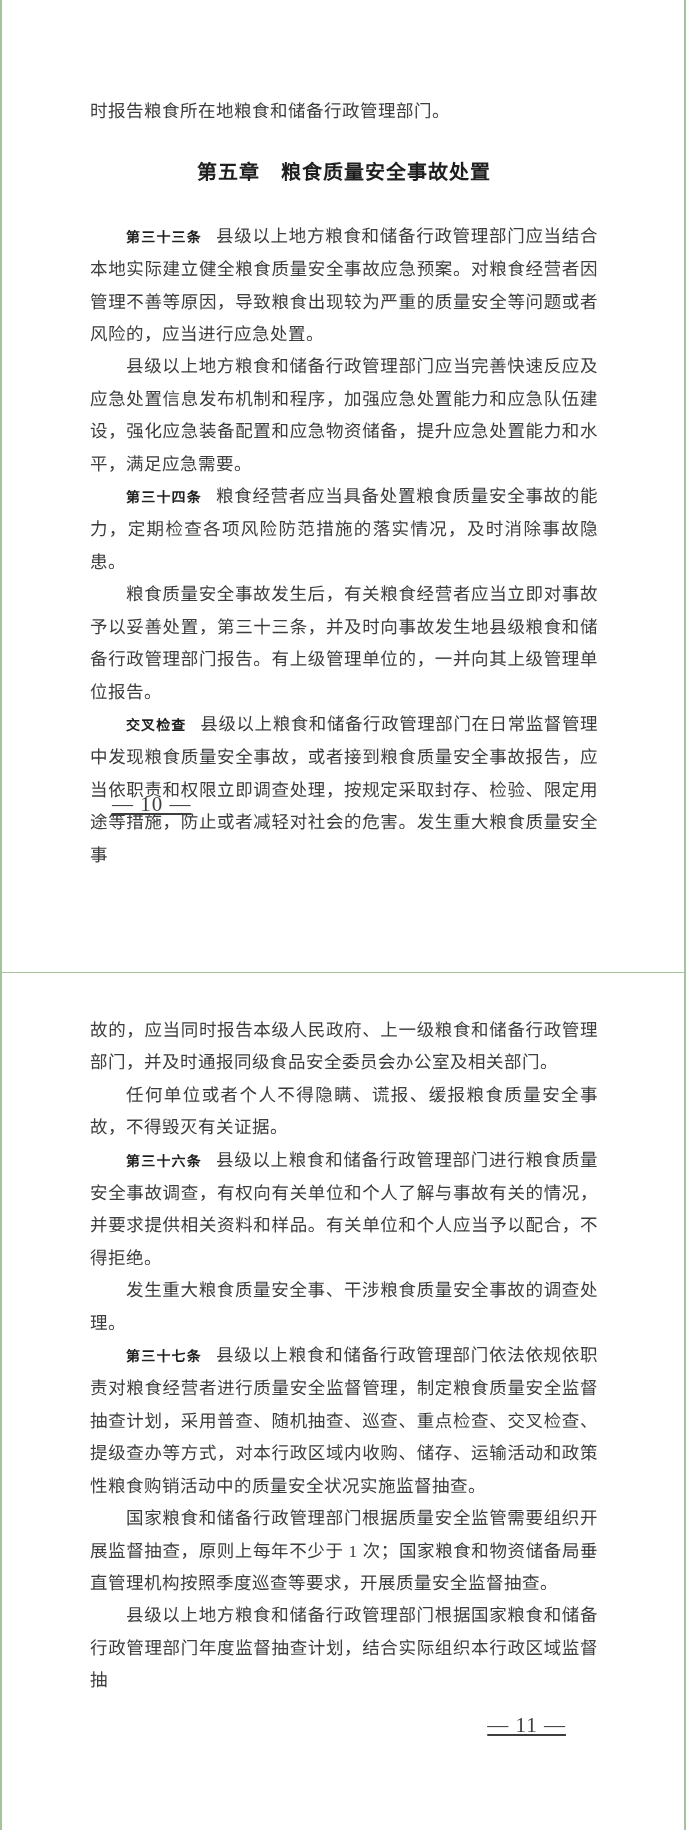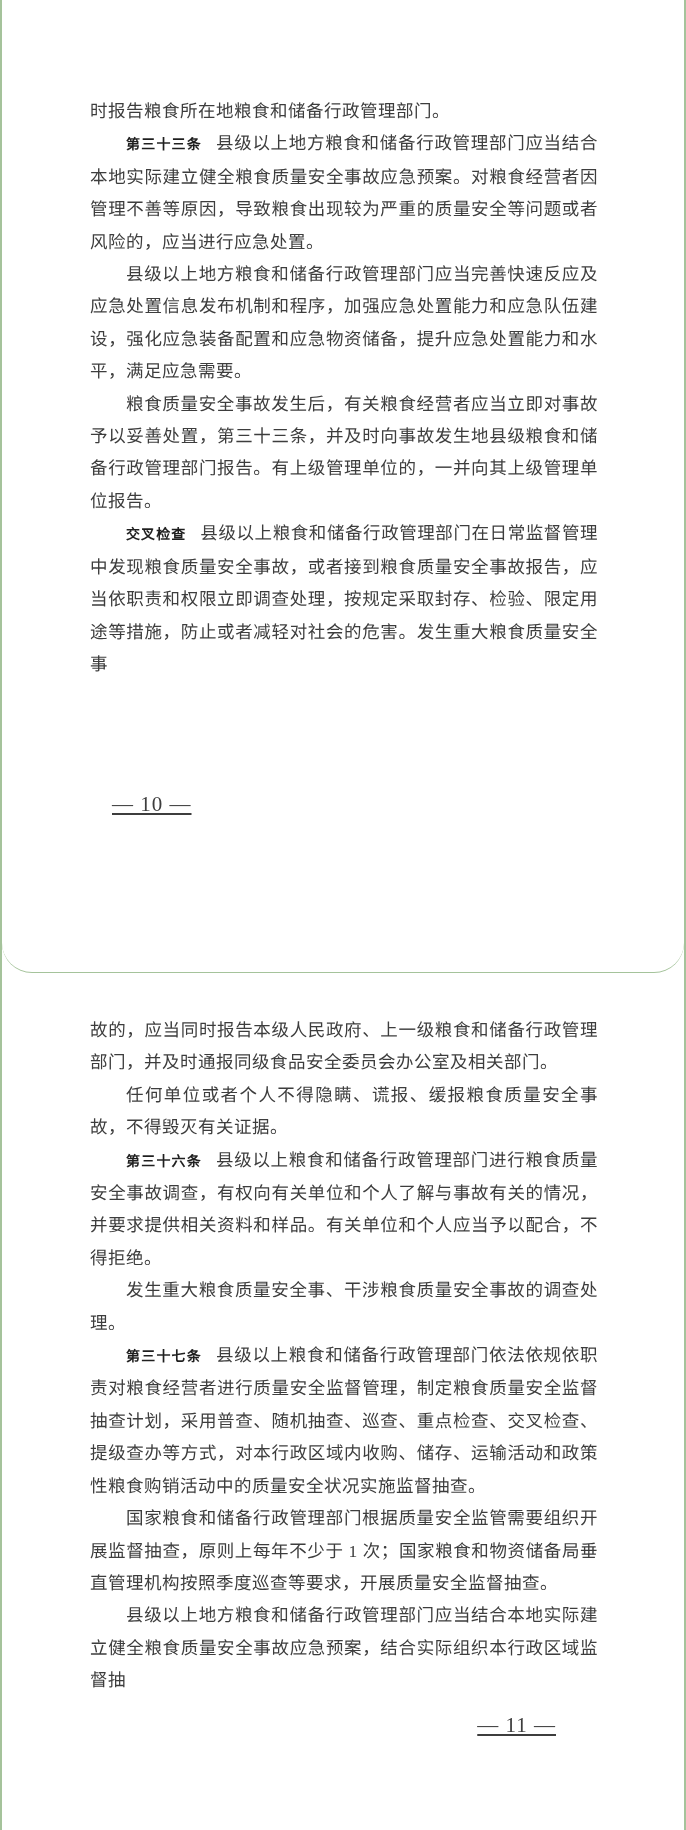--- a/index.html
+++ b/index.html
@@ -12,21 +12,21 @@
     width:686px;height:1830px;overflow:hidden;
     font-family:"Liberation Serif","DejaVu Serif",serif;
     color:var(--text);
   }
   .doc{
     position:relative;box-sizing:border-box;
     width:686px;height:1830px;background:#fff;
     border-left:2px solid var(--green);
     border-right:2px solid var(--green);
   }
-  .page{position:relative;box-sizing:border-box;background:#fff;border-radius:30px;}
+  .page{position:relative;box-sizing:border-box;background:#fff;}
   .page-top{height:973px;border-bottom:1px solid var(--green);padding:95px 86px 0 88px;}
   .page-bottom{height:856px;padding:41px 86px 0 88px;}
   .content{
     font-size:17.5px;line-height:32.4px;letter-spacing:0.5px;
     text-align:justify;text-justify:inter-character;
   }
   .para{margin:0;}
   .para.indent{text-indent:36px;}
   .chapter{
     font-family:"Liberation Sans","DejaVu Sans",sans-serif;
@@ -36,44 +36,46 @@
   }
   .label{
     font-family:"Liberation Sans","DejaVu Sans",sans-serif;
     font-weight:700;color:var(--dark);
     font-size:14px;margin-right:1em;letter-spacing:1px;
   }
   .pagenum{
     position:absolute;font-size:21px;color:var(--text);letter-spacing:1px;text-decoration:underline;
   }
   .pagenum.left{left:110px;top:792px;}
-  .pagenum.right{right:128px;top:740px;}
+  .pagenum.right{right:118px;top:740px;}
 </style>
 </head>
 <body>
 
 <div class="doc">
 
   <div class="page page-top">
     <div class="content">
         <div class="para">时报告粮食所在地粮食和储备行政管理部门。</div>
+        <div class="chapter">第五章　粮食质量安全事故处置</div>
         <div class="para indent"><span class="label">第三十三条</span>县级以上地方粮食和储备行政管理部门应当结合本地实际建立健全粮食质量安全事故应急预案。对粮食经营者因管理不善等原因，导致粮食出现较为严重的质量安全等问题或者风险的，应当进行应急处置。</div>
         <div class="para indent">县级以上地方粮食和储备行政管理部门应当完善快速反应及应急处置信息发布机制和程序，加强应急处置能力和应急队伍建设，强化应急装备配置和应急物资储备，提升应急处置能力和水平，满足应急需要。</div>
+        <div class="para indent"><span class="label">第三十四条</span>粮食经营者应当具备处置粮食质量安全事故的能力，定期检查各项风险防范措施的落实情况，及时消除事故隐患。</div>
         <div class="para indent">粮食质量安全事故发生后，有关粮食经营者应当立即对事故予以妥善处置，第三十三条，并及时向事故发生地县级粮食和储备行政管理部门报告。有上级管理单位的，一并向其上级管理单位报告。</div>
         <div class="para indent"><span class="label">交叉检查</span>县级以上粮食和储备行政管理部门在日常监督管理中发现粮食质量安全事故，或者接到粮食质量安全事故报告，应当依职责和权限立即调查处理，按规定采取封存、检验、限定用途等措施，防止或者减轻对社会的危害。发生重大粮食质量安全事</div>
       </div>
     <div class="pagenum left">— 10 —</div>
   </div>
 
   <div class="page page-bottom">
     <div class="content">
         <div class="para">故的，应当同时报告本级人民政府、上一级粮食和储备行政管理部门，并及时通报同级食品安全委员会办公室及相关部门。</div>
         <div class="para indent">任何单位或者个人不得隐瞒、谎报、缓报粮食质量安全事故，不得毁灭有关证据。</div>
         <div class="para indent"><span class="label">第三十六条</span>县级以上粮食和储备行政管理部门进行粮食质量安全事故调查，有权向有关单位和个人了解与事故有关的情况，并要求提供相关资料和样品。有关单位和个人应当予以配合，不得拒绝。</div>
         <div class="para indent">发生重大粮食质量安全事、干涉粮食质量安全事故的调查处理。</div>
         <div class="para indent"><span class="label">第三十七条</span>县级以上粮食和储备行政管理部门依法依规依职责对粮食经营者进行质量安全监督管理，制定粮食质量安全监督抽查计划，采用普查、随机抽查、巡查、重点检查、交叉检查、提级查办等方式，对本行政区域内收购、储存、运输活动和政策性粮食购销活动中的质量安全状况实施监督抽查。</div>
         <div class="para indent">国家粮食和储备行政管理部门根据质量安全监管需要组织开展监督抽查，原则上每年不少于 1 次；国家粮食和物资储备局垂直管理机构按照季度巡查等要求，开展质量安全监督抽查。</div>
-        <div class="para indent">县级以上地方粮食和储备行政管理部门应当结合本地实际建立健全粮食质量安全事故应急预案，结合实际组织本行政区域监督抽</div>
+        <div class="para indent">县级以上地方粮食和储备行政管理部门根据国家粮食和储备行政管理部门年度监督抽查计划，结合实际组织本行政区域监督抽</div>
       </div>
     <div class="pagenum right">— 11 —</div>
   </div>
 
 </div>
 
 </body></html>

